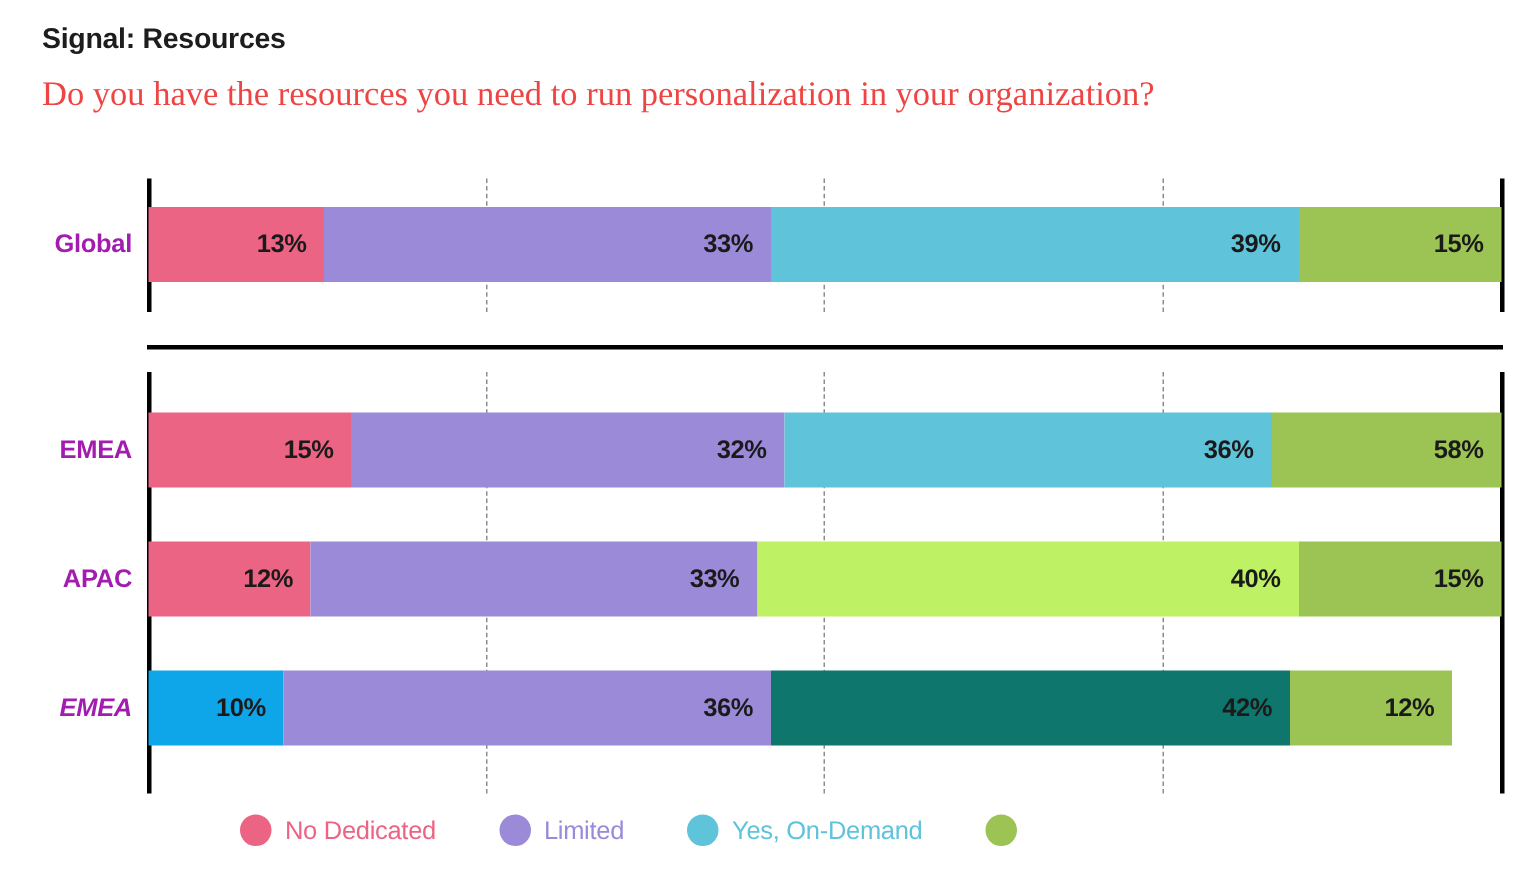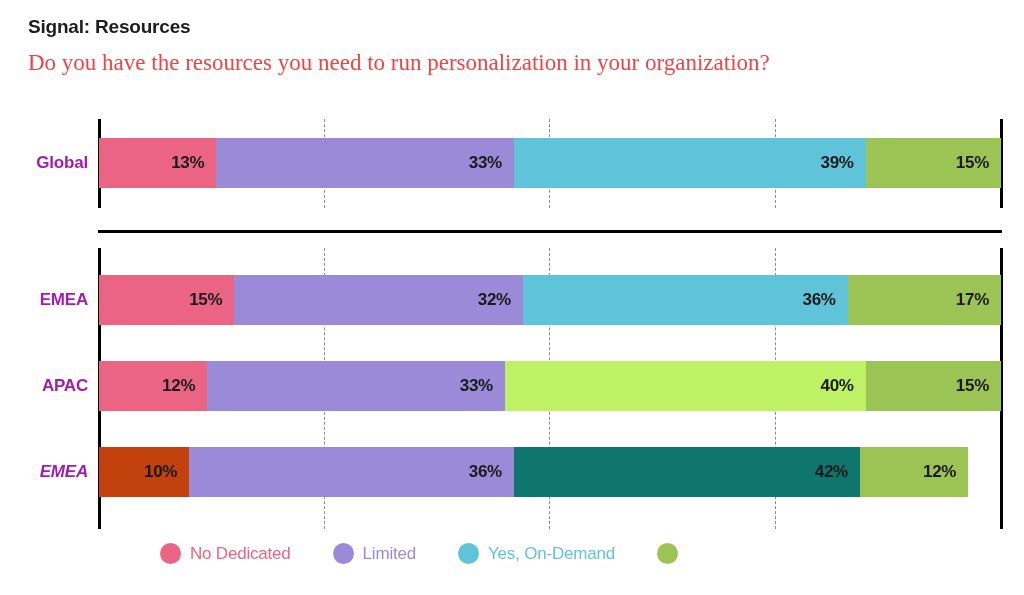--- a/index.html
+++ b/index.html
@@ -181,21 +181,21 @@
         <div class="seg" style="width: 135.3px; background: rgb(236, 100, 132);">
           <span class="seg-label">15%</span>
         </div>
         <div class="seg" style="width: 288.64px; background: rgb(154, 138, 216);">
           <span class="seg-label">32%</span>
         </div>
         <div class="seg" style="width: 324.72px; background: rgb(95, 195, 218);">
           <span class="seg-label">36%</span>
         </div>
         <div class="seg" style="width: 153.34px; background: rgb(156, 196, 85);">
-          <span class="seg-label">17%</span>
+          <span class="seg-label">58%</span>
         </div>
       </div>
       <div class="row-label-wrap" style="top: 361px; height: 50px;">
         <div class="row-label" style="position: static;">APAC</div>
       </div>
       <div class="bar-row" style="position: absolute; left: 99px; top: 361px; height: 50px;">
         <div class="seg" style="width: 108.24px; background: rgb(236, 100, 132);">
           <span class="seg-label">12%</span>
         </div>
         <div class="seg" style="width: 297.66px; background: rgb(154, 138, 216);">
@@ -205,21 +205,21 @@
           <span class="seg-label">40%</span>
         </div>
         <div class="seg" style="width: 135.3px; background: rgb(156, 196, 85);">
           <span class="seg-label">15%</span>
         </div>
       </div>
       <div class="row-label-wrap" style="top: 447px; height: 50px;">
         <div class="row-label" style="position: static; font-style: italic;">EMEA</div>
       </div>
       <div class="bar-row" style="position: absolute; left: 99px; top: 447px; height: 50px;">
-        <div class="seg" style="width: 90.2px; background: #c2410c;">
+        <div class="seg" style="width: 90.2px; background: #0ea5e9;">
           <span class="seg-label">10%</span>
         </div>
         <div class="seg" style="width: 324.72px; background: rgb(154, 138, 216);">
           <span class="seg-label">36%</span>
         </div>
         <div class="seg" style="width: 346px; background: #0f766e;">
           <span class="seg-label">42%</span>
         </div>
         <div class="seg" style="width: 108.24px; background: rgb(156, 196, 85);">
           <span class="seg-label">12%</span>

